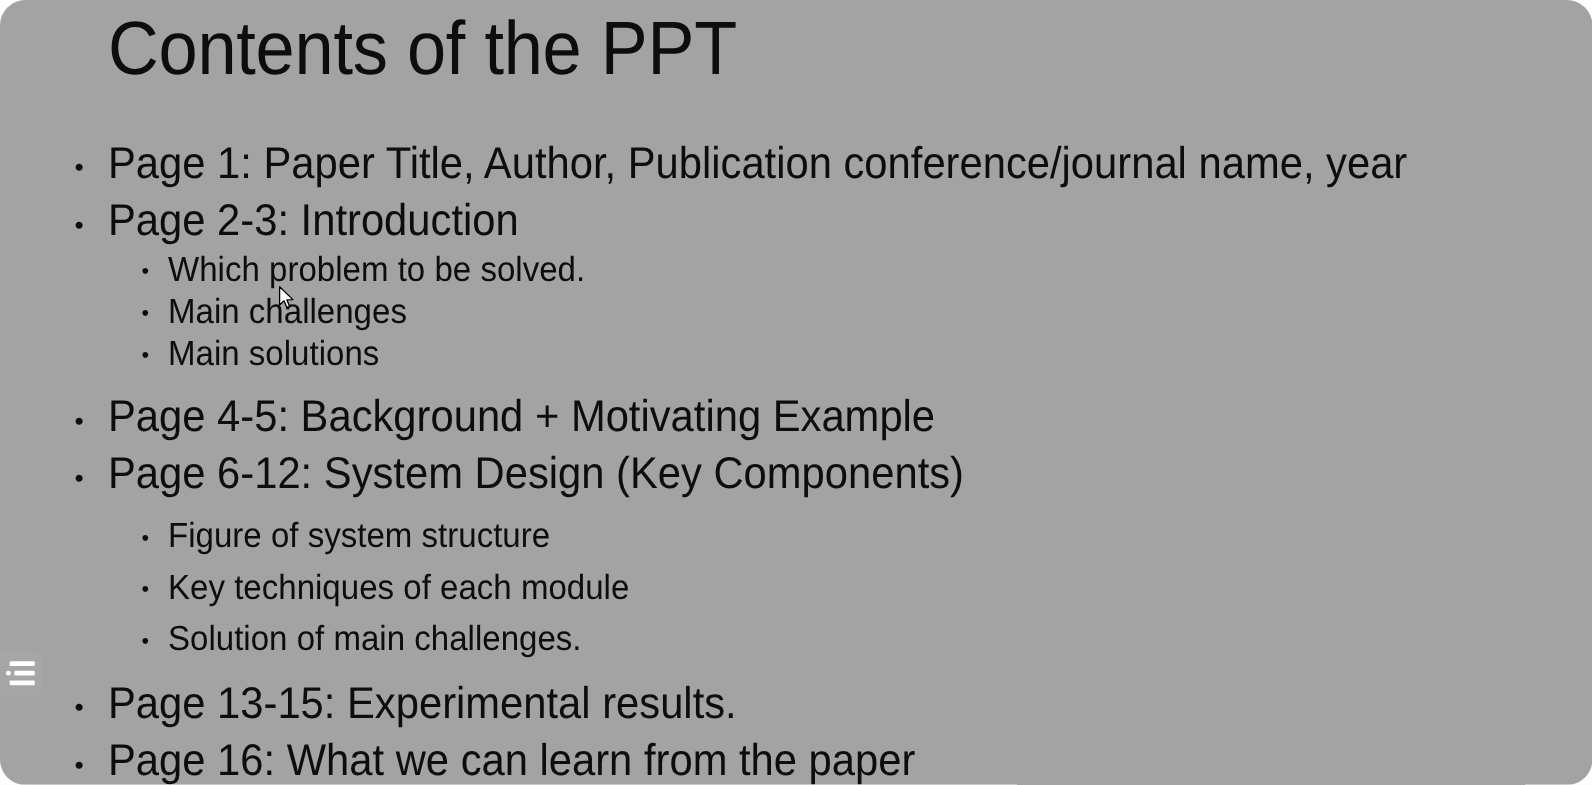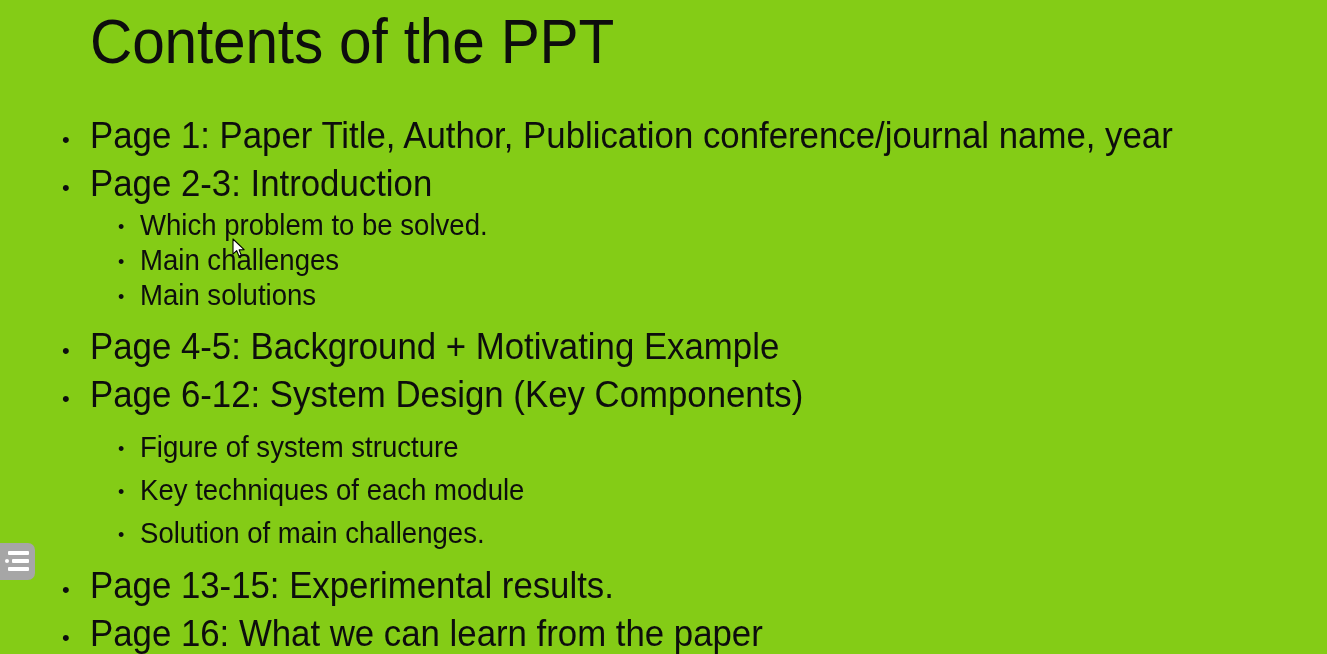--- a/index.html
+++ b/index.html
@@ -13,21 +13,22 @@
     position: relative;
     overflow: hidden;
     font-family: "Liberation Sans", sans-serif;
     color: #000000;
     -webkit-font-smoothing: antialiased;
   }
 
   #slide {
     position: absolute;
     inset: 0;
-    background: #84cc16;
+    background: #a3a3a3;
+    border-radius: 21px;
   }
 
   
   #slide-title {
     position: absolute;
     left: 90px;
     top: 2px;
     font-size: 63px;
     font-weight: 300;
     letter-spacing: -0.2px;

